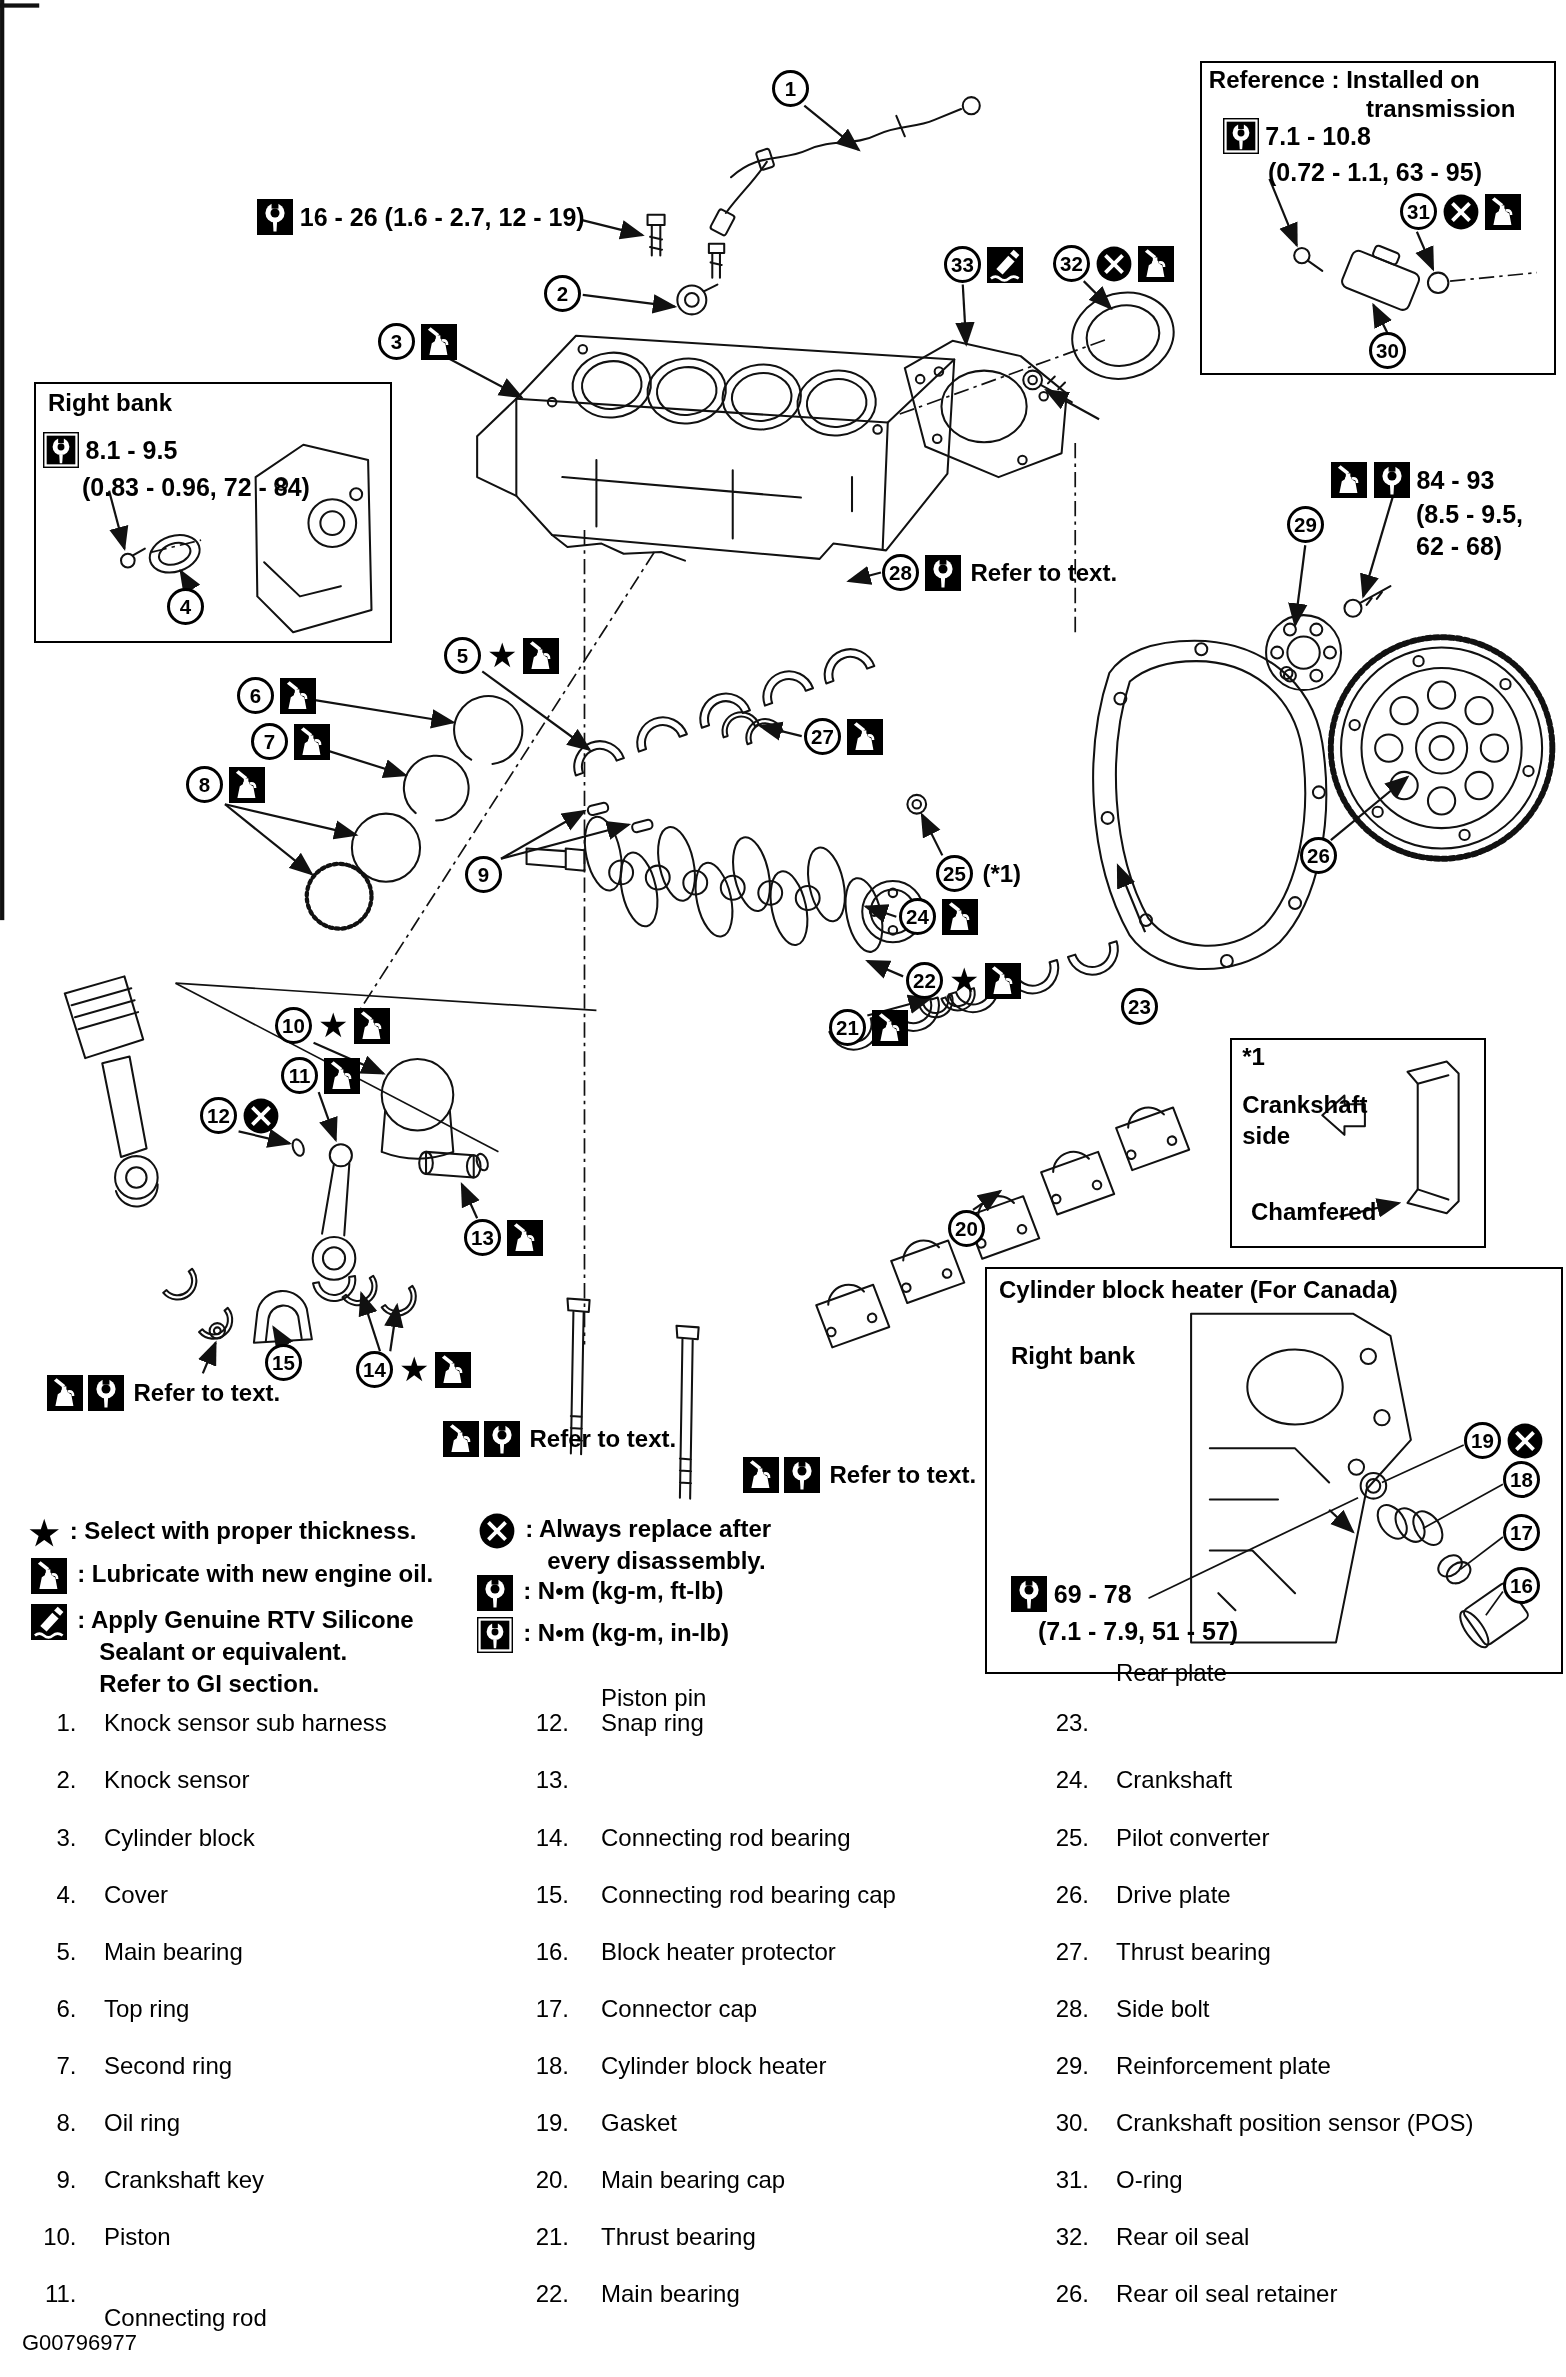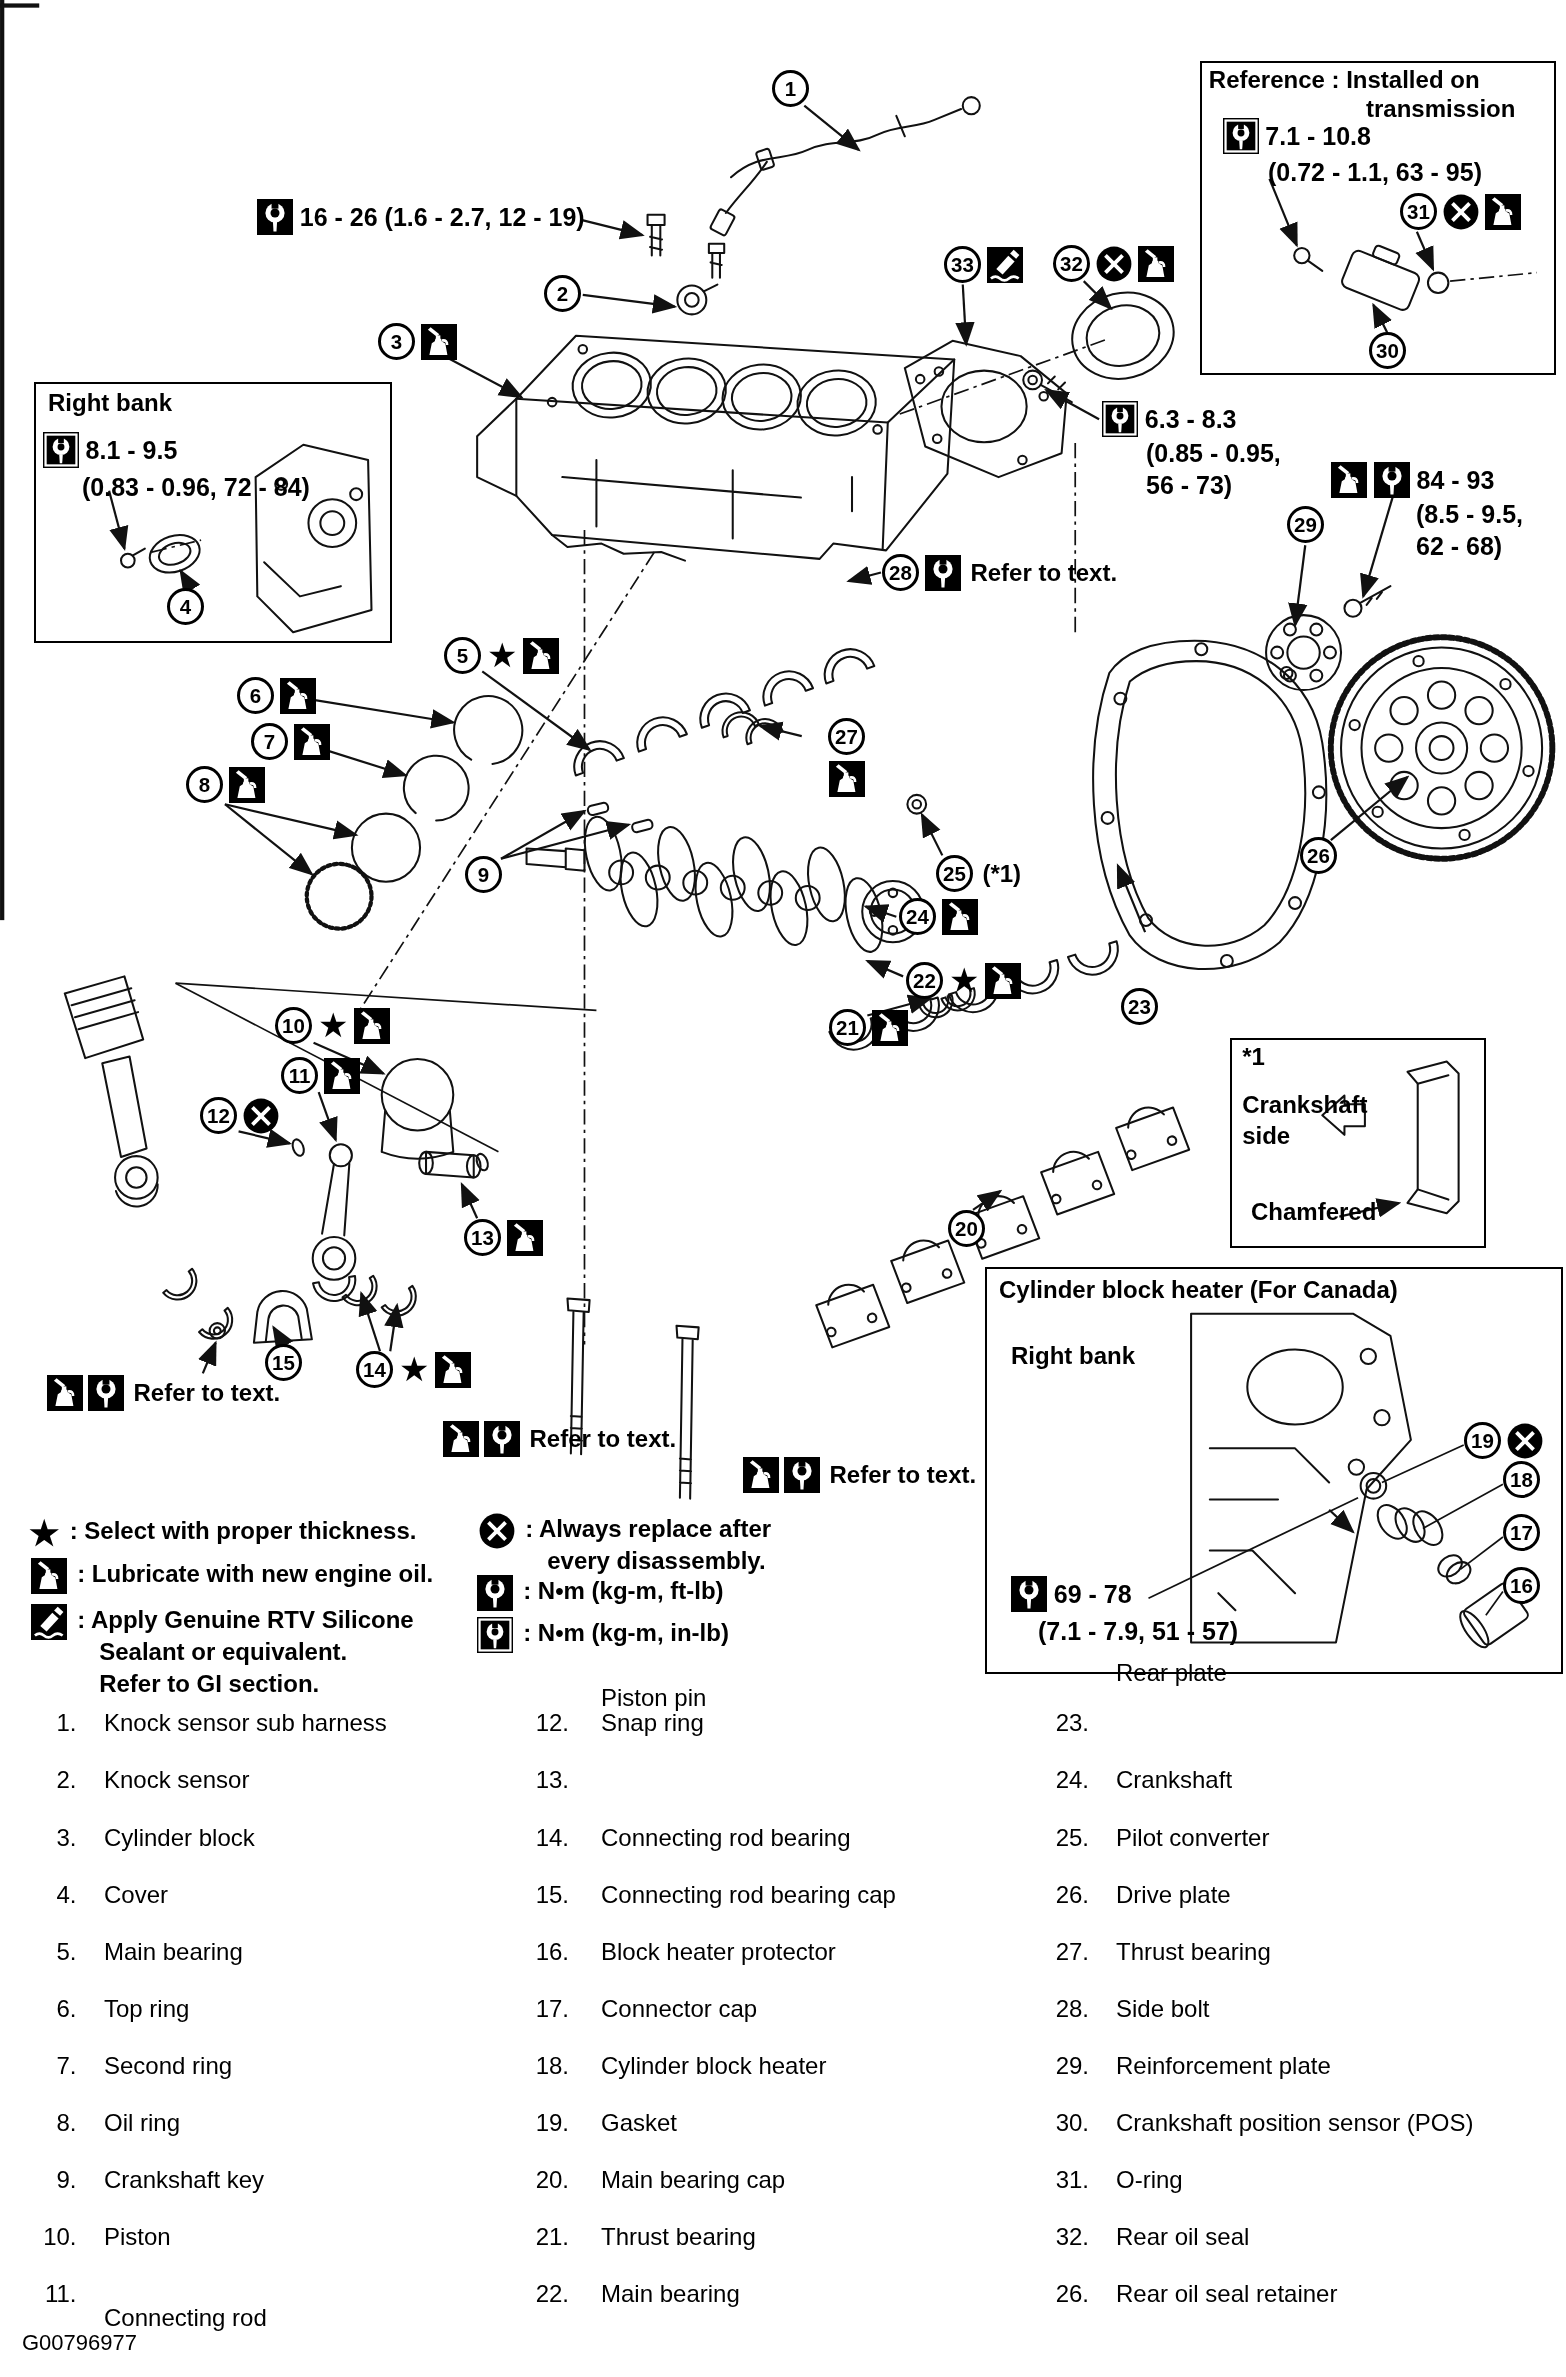--- a/index.html
+++ b/index.html
@@ -628,21 +628,21 @@
         </svg>
       </span>
     </div>
     <div class="callout" style="left: 936px; top: 855px;">
       <div class="cnum">25</div>
       <span class="ctext">(*1)</span>
     </div>
     <div class="callout" style="left: 1300px; top: 837px;">
       <div class="cnum">26</div>
     </div>
-    <div class="callout" style="left: 828px; top: 718px; flex-direction: column;">
+    <div class="callout" style="left: 804px; top: 718px;">
       <div class="cnum">27</div>
       <span class="chip">
         <svg viewBox="0 0 24 24">
           <rect width="24" height="24" fill="#000"></rect>
           <path fill="#fff" d="M9.6 9.8 L13.4 9.8 L13.9 11.6 L16.2 13 L17.6 20.6 L5.6 20.6 L7.2 12.8 L9.2 11.5 Z"></path>
           <rect x="9.9" y="7.6" width="3" height="2.6" fill="#fff"></rect>
           <path fill="#fff" d="M10.4 8.3 L4.6 3.9 L6.4 2.2 L12.2 6.9 Z"></path>
           <path d="M14 11 q3.6 -0.6 3.4 3" stroke="#fff" stroke-width="1.7" fill="none"></path>
         </svg>
       </span>
@@ -719,37 +719,20 @@
           <svg viewBox="0 0 24 24">
             <rect width="24" height="24" fill="#000"></rect>
             <circle cx="12" cy="9.3" r="6.4" fill="#fff"></circle>
             <circle cx="12" cy="9.3" r="3" fill="#000"></circle>
             <rect x="9.7" y="0.8" width="4.6" height="5.6" fill="#000"></rect>
             <path fill="#fff" d="M10.6 14.9 L13.4 14.9 L13 21.6 L11 21.6 Z"></path>
           </svg>
         </span>
         <span>16 - 26 (1.6 - 2.7, 12 - 19)</span>
       </div>
-    </div>
-    <div class="trq-label" style="left: 1102px; top: 401px;">
-      <div class="row">
-        <span class="chip">
-          <svg viewBox="0 0 24 24">
-            <rect width="24" height="24" fill="#000"></rect>
-            <rect x="1.7" y="1.7" width="20.6" height="20.6" fill="none" stroke="#fff" stroke-width="1.5"></rect>
-            <circle cx="12" cy="9.8" r="5.6" fill="#fff"></circle>
-            <rect x="10.1" y="3.2" width="3.8" height="4.2" fill="#000"></rect>
-            <circle cx="12" cy="10" r="2.3" fill="#000"></circle>
-            <path fill="#fff" d="M10.8 15.2 L13.2 15.2 L12.8 20.9 L11.2 20.9 Z"></path>
-          </svg>
-        </span>
-        <span>6.3 - 8.3</span>
-      </div>
-      <div class="cont" style="padding-left: 44px;">(0.85 - 0.95,</div>
-      <div class="cont" style="padding-left: 44px;">56 - 73)</div>
     </div>
     <div class="trq-label" style="left: 1331px; top: 462px;">
       <div class="row">
         <span class="chip">
           <svg viewBox="0 0 24 24">
             <rect width="24" height="24" fill="#000"></rect>
             <path fill="#fff" d="M9.6 9.8 L13.4 9.8 L13.9 11.6 L16.2 13 L17.6 20.6 L5.6 20.6 L7.2 12.8 L9.2 11.5 Z"></path>
             <rect x="9.9" y="7.6" width="3" height="2.6" fill="#fff"></rect>
             <path fill="#fff" d="M10.4 8.3 L4.6 3.9 L6.4 2.2 L12.2 6.9 Z"></path>
             <path d="M14 11 q3.6 -0.6 3.4 3" stroke="#fff" stroke-width="1.7" fill="none"></path>

